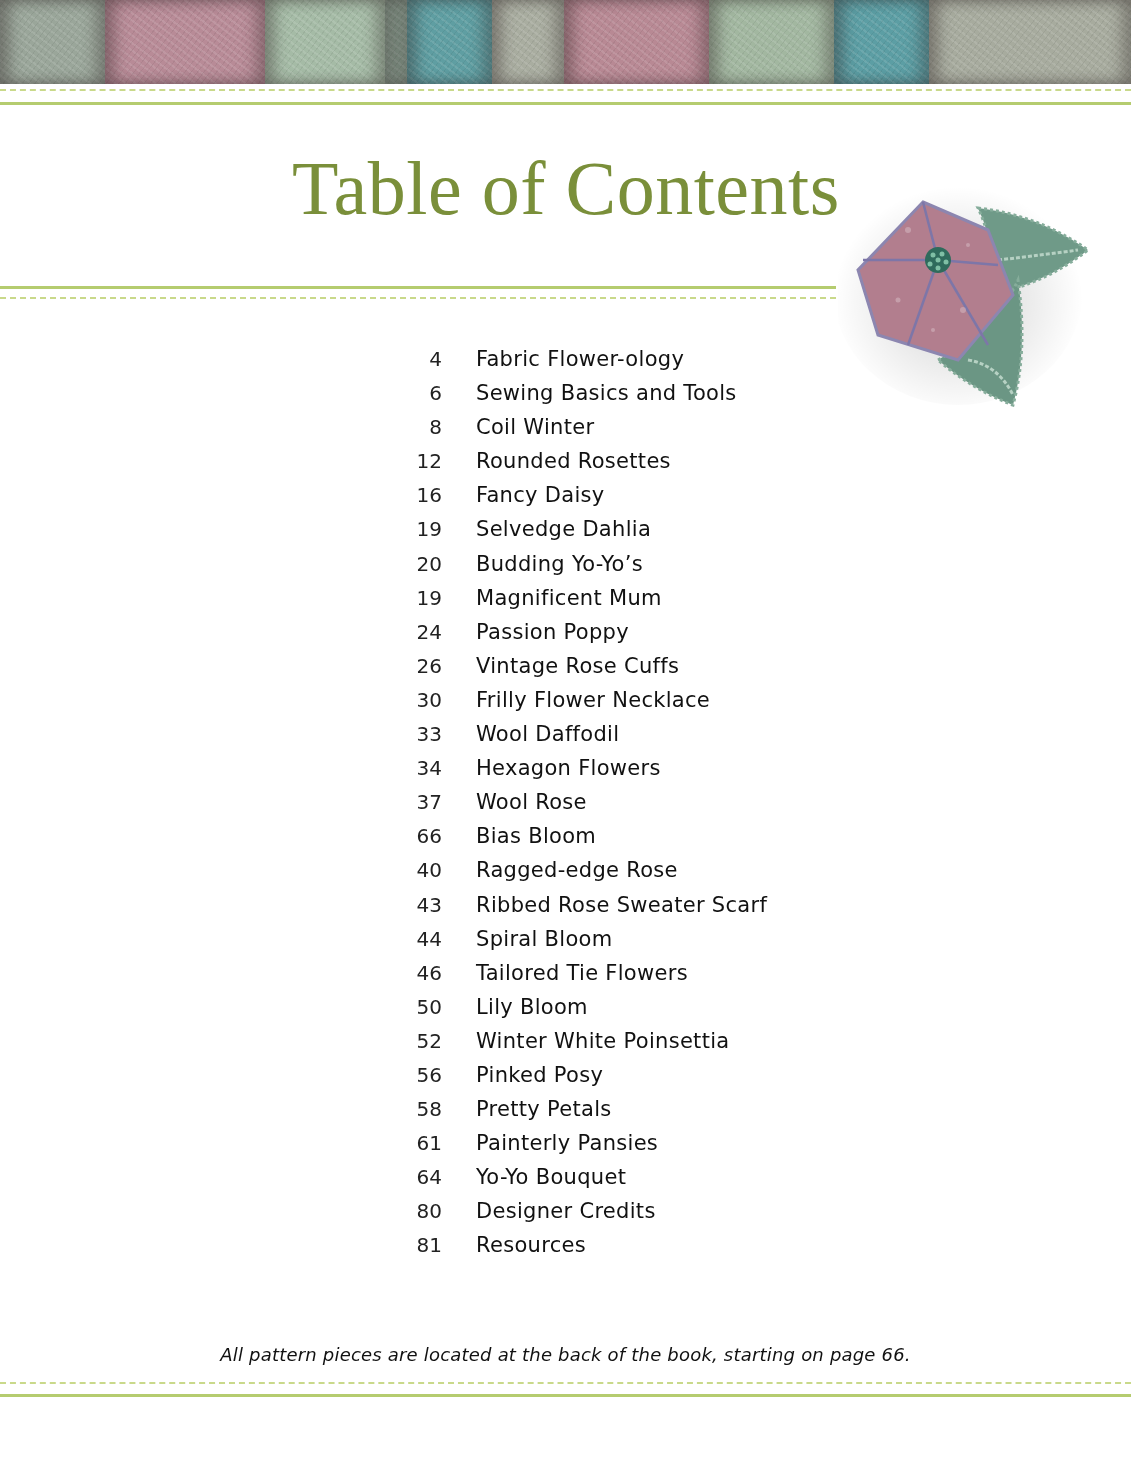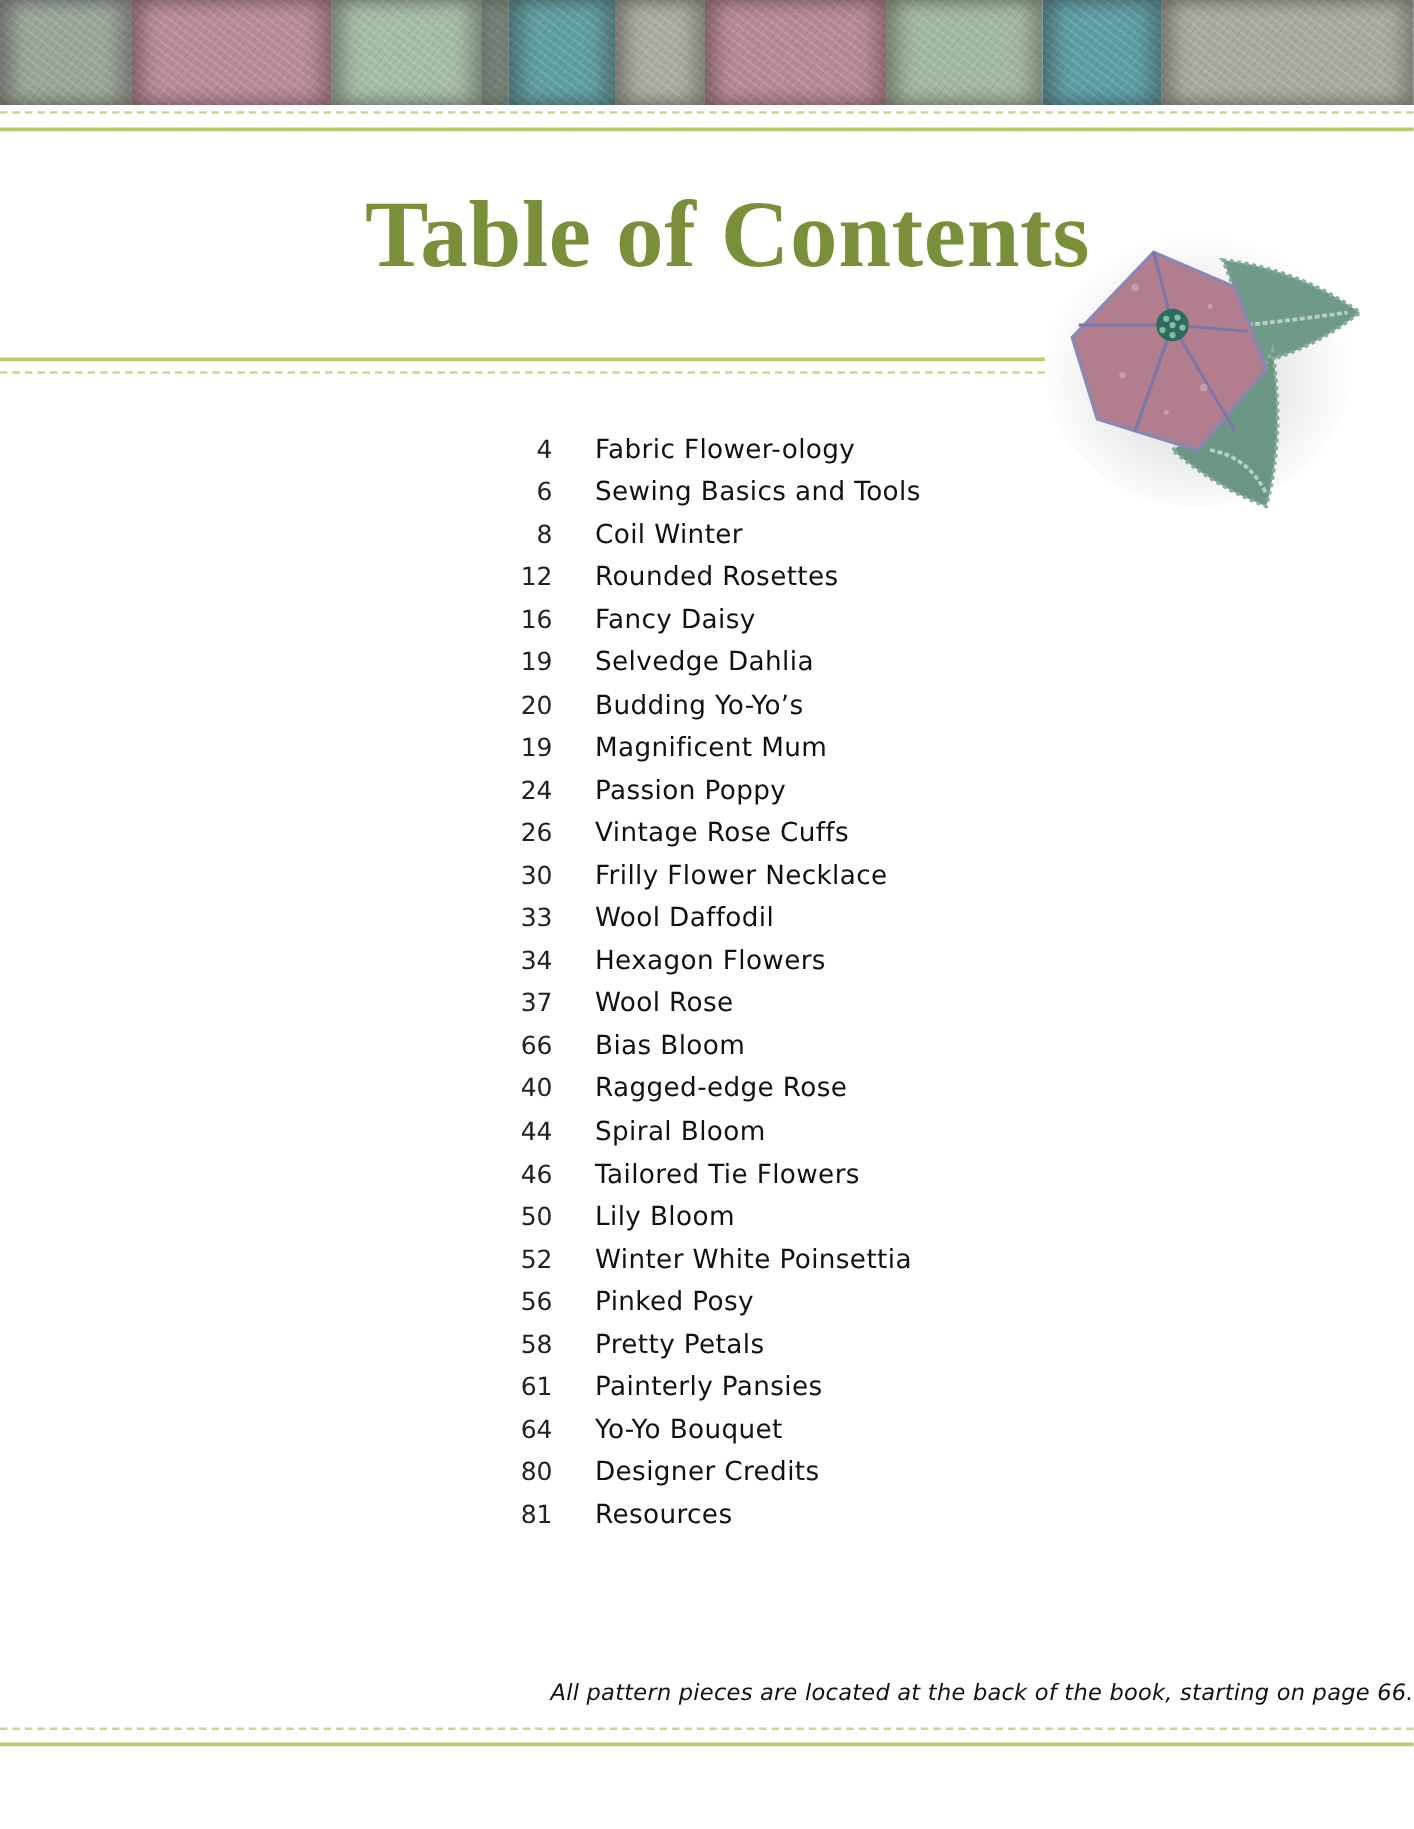--- a/index.html
+++ b/index.html
@@ -23,21 +23,21 @@
     border-top: 2px dashed #c9d98a;
   }
   .solid-line {
     position: absolute; left: 0; height: 3px;
     background: #b5cc6f;
   }
 
   .title {
     position: absolute; left: 292px; top: 150px;
     font-family: "Liberation Serif", "DejaVu Serif", serif;
-    font-size: 76px; font-weight: bold;
+    font-size: 76px; font-weight: normal;
     color: #7a8f3a; letter-spacing: 0.5px; white-space: nowrap;
     line-height: 1;
   }
 
   .flower {
     position: absolute; left: 838px; top: 160px; width: 260px; height: 250px;
   }
 
   .toc {
     position: absolute; left: 400px; top: 322px; width: 420px;
@@ -52,21 +52,21 @@
     font-family: "DejaVu Sans", sans-serif; font-size: 20px;
   }
   .toc-title {
     margin-left: 34px; color: #111;
     font-family: "DejaVu Sans", sans-serif; font-size: 21px;
     letter-spacing: 0.3px; white-space: nowrap; margin-top: 20px;
   }
 
   .footnote {
     position: absolute; left: 0; width: 1131px; top: 1344px;
-    text-align: right; font-style: italic; font-size: 18px; color: #111;
+    text-align: center; font-style: italic; font-size: 18px; color: #111;
     font-family: "DejaVu Sans", sans-serif; letter-spacing: 0.2px;
   }
 </style>
 </head>
 <body>
 
 <div class="banner" id="banner">
     <div class="roll" style="width: 105px; background-color: rgb(154, 166, 154);"></div>
     <div class="roll" style="width: 160px; background-color: rgb(184, 139, 151);"></div>
     <div class="roll" style="width: 120px; background-color: rgb(165, 187, 166);"></div>
@@ -190,20 +190,24 @@
     </li>
     <li class="toc-row">
       <span class="toc-page">66</span>
       <span class="toc-title">Bias Bloom</span>
     </li>
     <li class="toc-row">
       <span class="toc-page">40</span>
       <span class="toc-title">Ragged-edge Rose</span>
     </li>
     <li class="toc-row">
+      <span class="toc-page">43</span>
+      <span class="toc-title">Ribbed Rose Sweater Scarf</span>
+    </li>
+    <li class="toc-row">
       <span class="toc-page">44</span>
       <span class="toc-title">Spiral Bloom</span>
     </li>
     <li class="toc-row">
       <span class="toc-page">46</span>
       <span class="toc-title">Tailored Tie Flowers</span>
     </li>
     <li class="toc-row">
       <span class="toc-page">50</span>
       <span class="toc-title">Lily Bloom</span>

